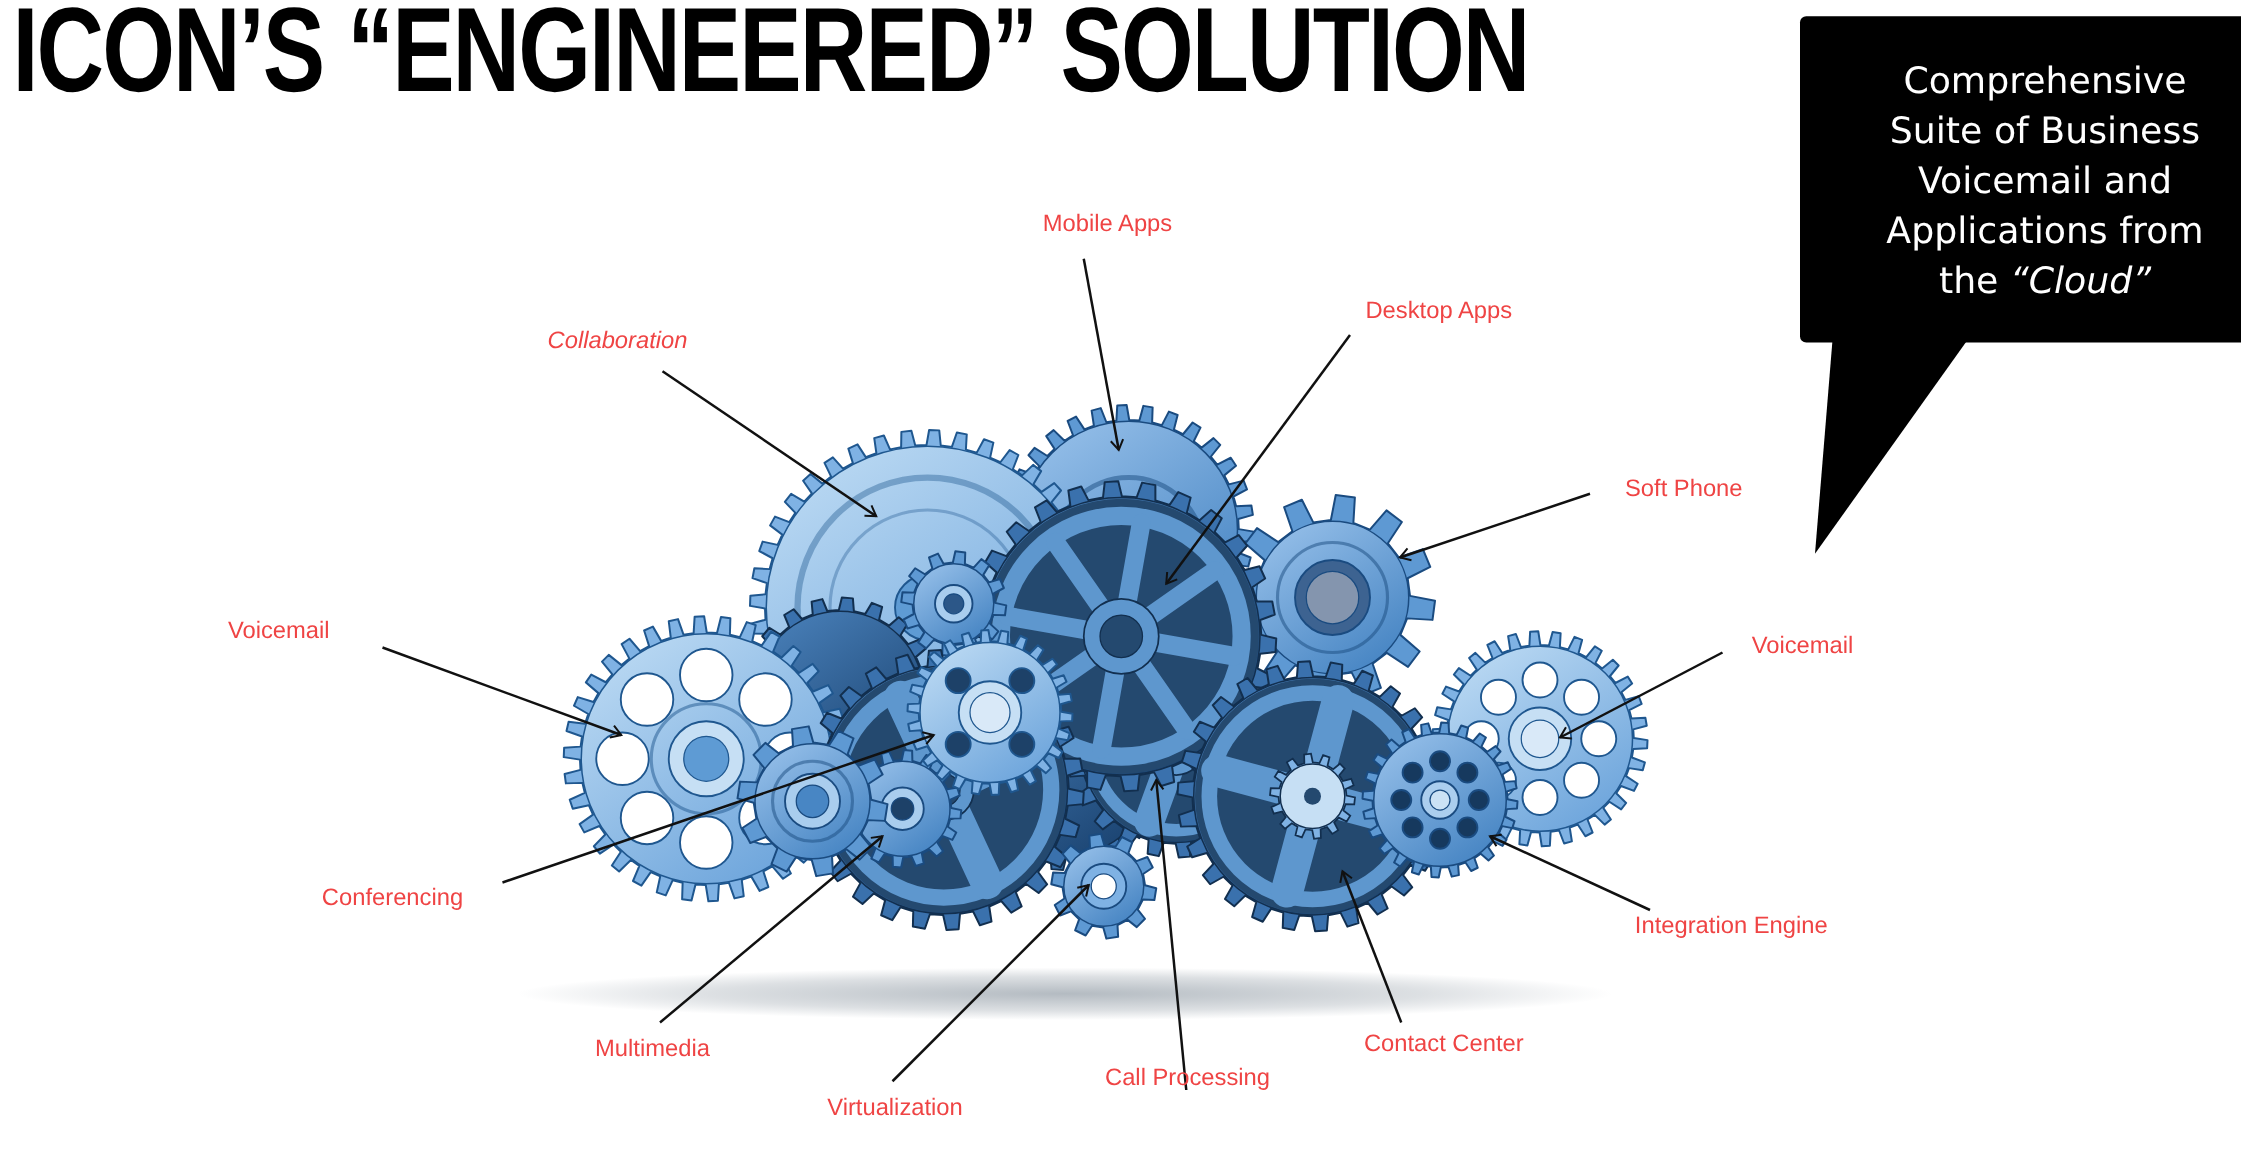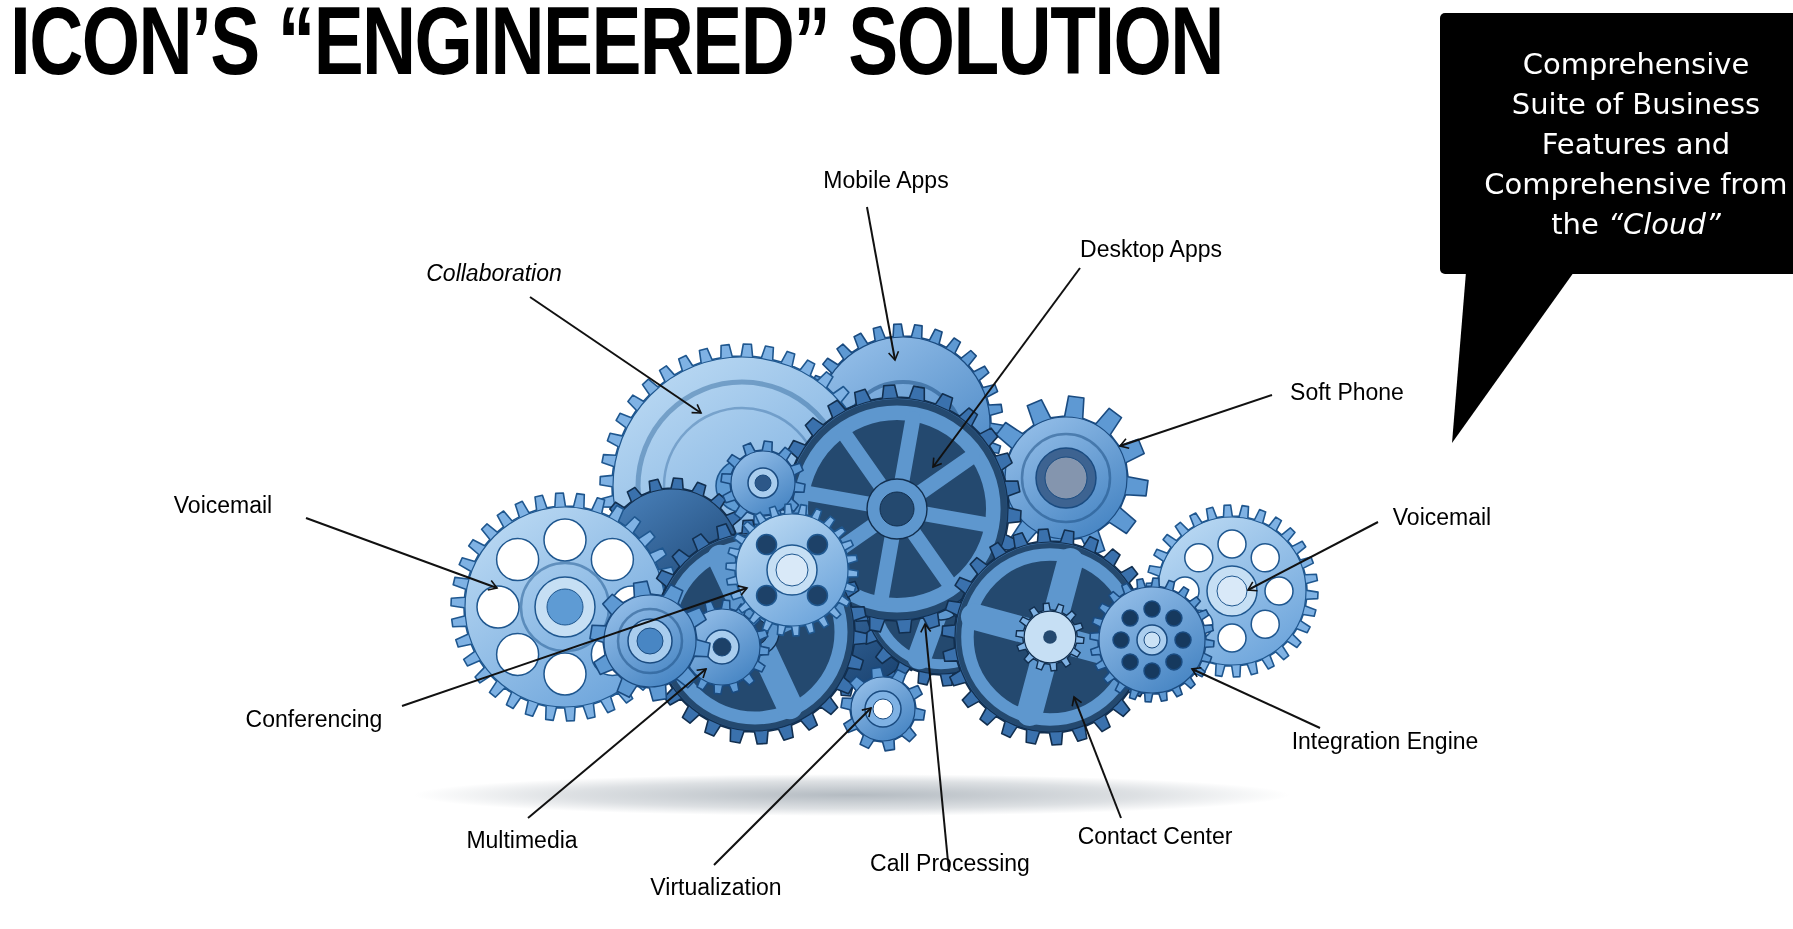--- a/index.html
+++ b/index.html
@@ -11,21 +11,21 @@
     position:absolute;left:10px;top:-14px;margin:0;
     font-family:"Liberation Sans",sans-serif;
     font-size:96px;font-weight:bold;letter-spacing:-2px;
     color:#000;white-space:nowrap;
     transform:scaleX(0.78);transform-origin:left top;
   }
   #gears-svg{position:absolute;left:0;top:0;width:1793px;height:929px;z-index:1;}
   #labels{position:absolute;inset:0;z-index:2;pointer-events:none;}
   .lbl{
     position:absolute;transform:translate(-50%,-50%);
-    font-size:23px;color:#000000;white-space:nowrap;
+    font-size:19px;color:#ef4444;white-space:nowrap;
     font-family:"Liberation Sans",sans-serif;
   }
   #callout{
     position:absolute;left:1440px;top:13px;width:392px;height:261px;
     border-radius:5px;z-index:3;
     display:flex;flex-direction:column;align-items:center;justify-content:center;
     text-align:center;
     font-family:"DejaVu Sans",sans-serif;
     font-size:29px;line-height:40px;font-weight:500;
   }
@@ -249,17 +249,17 @@
     <div class="lbl" style="left: 522px; top: 840px;">Multimedia</div>
     <div class="lbl" style="left: 1155px; top: 836px;">Contact Center</div>
     <div class="lbl" style="left: 716px; top: 887px; text-align: right;">Virtualization</div>
     <div class="lbl" style="left: 950px; top: 863px; text-align: right;">Call Processing</div>
   </div>
 
 <div id="callout" style="background: rgb(0, 0, 0); color: rgb(255, 255, 255);">
   <div id="callout-text">
       <div class="cl-line"><span>Comprehensive</span></div>
       <div class="cl-line"><span>Suite of Business</span></div>
-      <div class="cl-line"><span>Features and</span></div>
-      <div class="cl-line"><span>Comprehensive from</span></div>
+      <div class="cl-line"><span>Voicemail and</span></div>
+      <div class="cl-line"><span>Applications from</span></div>
       <div class="cl-line"><span>the </span><span style="font-style: italic;">“Cloud”</span></div>
     </div>
 </div>
 
 </body></html>

